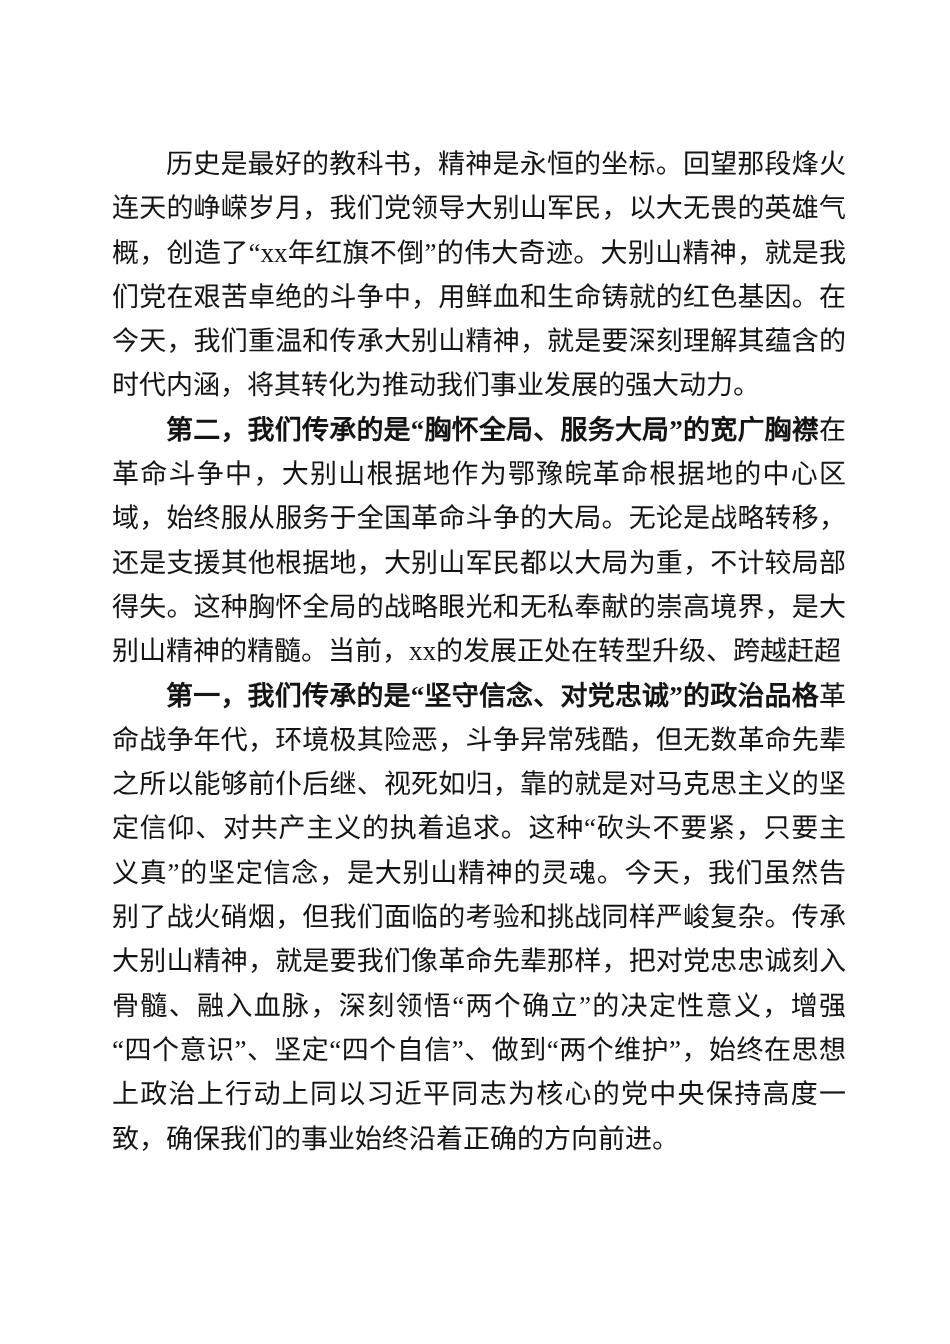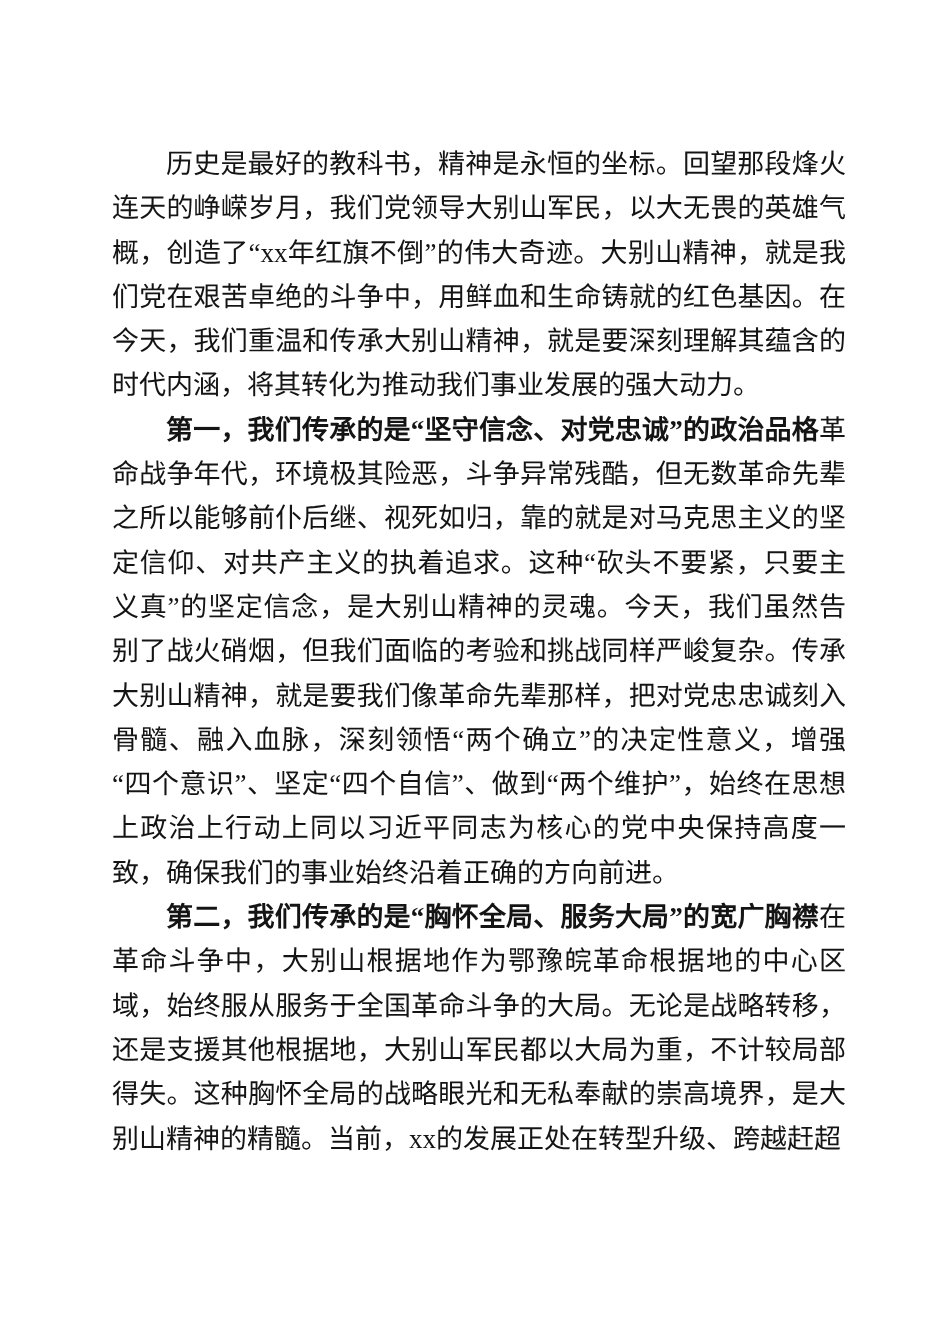--- a/index.html
+++ b/index.html
@@ -39,18 +39,18 @@
   }
 </style>
 </head>
 <body>
 
 <div class="page">
   <div class="content">
 
     <p class="para"><span>历史是最好的教科书，精神是永恒的坐标。回望那段烽火连天的峥嵘岁月，我们党领导大别山军民，以大无畏的英雄气概，创造了“xx年红旗不倒”的伟大奇迹。大别山精神，就是我们党在艰苦卓绝的斗争中，用鲜血和生命铸就的红色基因。在今天，我们重温和传承大别山精神，就是要深刻理解其蕴含的时代内涵，将其转化为推动我们事业发展的强大动力。</span></p>
 
+    <p class="para"><strong class="para-heading">第二，我们传承的是“胸怀全局、服务大局”的宽广胸襟</strong><span>在革命斗争中，大别山根据地作为鄂豫皖革命根据地的中心区域，始终服从服务于全国革命斗争的大局。无论是战略转移，还是支援其他根据地，大别山军民都以大局为重，不计较局部得失。这种胸怀全局的战略眼光和无私奉献的崇高境界，是大别山精神的精髓。当前，xx的发展正处在转型升级、跨越赶超</span></p>
+
     <p class="para"><strong class="para-heading">第一，我们传承的是“坚守信念、对党忠诚”的政治品格</strong><span>革命战争年代，环境极其险恶，斗争异常残酷，但无数革命先辈之所以能够前仆后继、视死如归，靠的就是对马克思主义的坚定信仰、对共产主义的执着追求。这种“砍头不要紧，只要主义真”的坚定信念，是大别山精神的灵魂。今天，我们虽然告别了战火硝烟，但我们面临的考验和挑战同样严峻复杂。传承大别山精神，就是要我们像革命先辈那样，把对党忠忠诚刻入骨髓、融入血脉，深刻领悟“两个确立”的决定性意义，增强“四个意识”、坚定“四个自信”、做到“两个维护”，始终在思想上政治上行动上同以习近平同志为核心的党中央保持高度一致，确保我们的事业始终沿着正确的方向前进。</span></p>
-
-    <p class="para"><strong class="para-heading">第二，我们传承的是“胸怀全局、服务大局”的宽广胸襟</strong><span>在革命斗争中，大别山根据地作为鄂豫皖革命根据地的中心区域，始终服从服务于全国革命斗争的大局。无论是战略转移，还是支援其他根据地，大别山军民都以大局为重，不计较局部得失。这种胸怀全局的战略眼光和无私奉献的崇高境界，是大别山精神的精髓。当前，xx的发展正处在转型升级、跨越赶超</span></p>
 
   </div>
 </div>
 
 </body></html>

